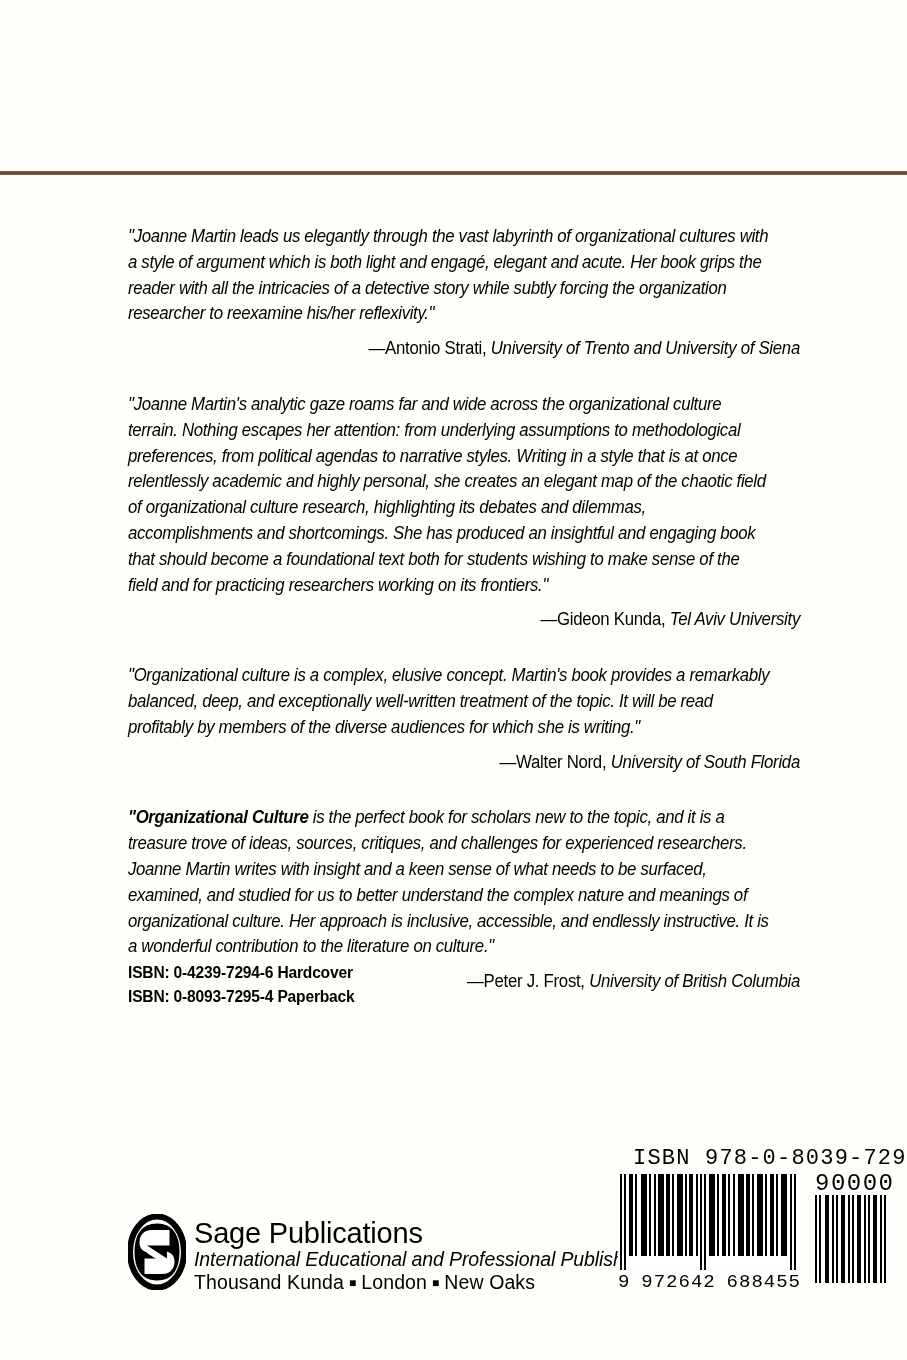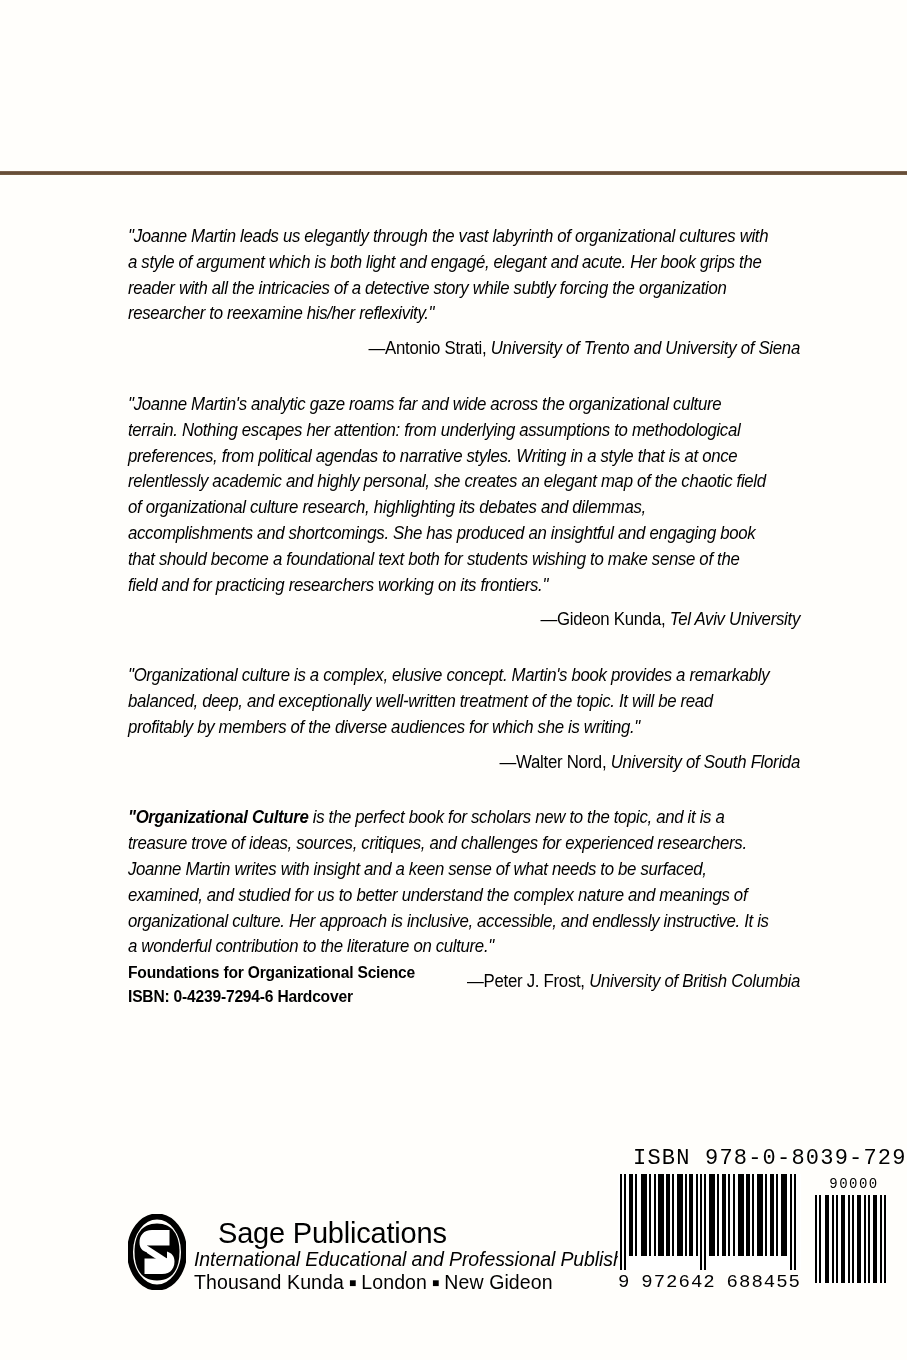--- a/index.html
+++ b/index.html
@@ -105,21 +105,20 @@
     height: 76px;
     flex: 0 0 auto;
     margin-right: 8px;
   }
   .pub-text { padding-top: 4px; }
   .pub-name {
     font-size: 29px;
     line-height: 30px;
     letter-spacing: -0.2px;
     white-space: nowrap;
-    margin-left: 24px;
   }
   .pub-tag {
     font-style: italic;
     font-size: 19.5px;
     line-height: 23px;
     letter-spacing: -0.1px;
     white-space: nowrap;
   }
   .pub-cities {
     font-size: 19.5px;
@@ -158,21 +157,21 @@
     position: relative;
     width: 185px;
   }
   .bc-addon {
     position: relative;
     width: 78px;
     margin-left: 12px;
   }
   .bc-addon-digits {
     font-family: "Liberation Mono", "DejaVu Sans Mono", monospace;
-    font-size: 14px;
+    font-size: 24px;
     letter-spacing: 1.5px;
     text-align: center;
     line-height: 20px;
     margin-bottom: 1px;
   }
   .bars {
     display: block;
   }
   .bc-bottom-digits {
     font-family: "Liberation Mono", "DejaVu Sans Mono", monospace;
@@ -210,39 +209,39 @@
     </div>
 
     <div class="quote-group">
       <p class="blurb"><span class="bk-title">"</span><span class="bk-title">Organizational Culture</span><span> is the perfect book for scholars new to the topic, and it is a treasure trove of ideas, sources, critiques, and challenges for experienced researchers. Joanne Martin writes with insight and a keen sense of what needs to be surfaced, examined, and studied for us to better understand the complex nature and meanings of organizational culture. Her approach is inclusive, accessible, and endlessly instructive. It is a wonderful contribution to the literature on culture."</span></p>
       <p class="attrib"><span class="who">—Peter J. Frost,</span> <span class="where">University of British Columbia</span></p>
     </div>
 
   </div>
 
   <div class="series-block">
-    <div>Foundations for Organizational Science</div>
     <div>ISBN: 0-4239-7294-6 Hardcover</div>
+    <div>ISBN: 0-8093-7295-4 Paperback</div>
   </div>
 
 
   <div class="publisher">
     <svg class="sage-logo" viewBox="0 0 58 76">
       <ellipse cx="29" cy="38" rx="27" ry="35.5" fill="none" stroke="#000" stroke-width="6"></ellipse>
       <path d="M29 9.5 C 13.5 9.5 6.5 21 6.5 38 C 6.5 55 13.5 66.5 29 66.5 C 44.5 66.5 51.5 55 51.5 38 C 51.5 21 44.5 9.5 29 9.5 Z" fill="#000"></path>
       <path d="M41.5 16 L 24 16 C 15.5 16 11.5 21.5 11.5 28.5 C 11.5 34 14.5 37 19 38.5 L 19 24 L 41.5 24 Z" fill="#ffffff"></path>
       <path d="M16.5 60 L 34 60 C 42.5 60 46.5 54.5 46.5 47.5 C 46.5 42 43.5 39 39 37.5 L 39 52 L 16.5 52 Z" fill="#ffffff"></path>
       <path d="M19 24 L 41.5 24 L 41.5 31.5 L 19 31.5 Z" fill="#ffffff"></path>
       <path d="M39 44.5 L 16.5 44.5 L 16.5 52 L 39 52 Z" fill="#ffffff"></path>
       <path d="M19 31.5 L 39 44.5 L 39 52 L 19 39 Z" fill="#ffffff"></path>
     </svg>
     <div class="pub-text">
       <div class="pub-name">Sage Publications</div>
       <div class="pub-tag">International Educational and Professional Publisher</div>
-      <div class="pub-cities"><span>Thousand Kunda</span><span class="sep">■</span><span>London</span><span class="sep">■</span><span>New Gideon</span></div>
+      <div class="pub-cities"><span>Thousand Kunda</span><span class="sep">■</span><span>London</span><span class="sep">■</span><span>New Oaks</span></div>
     </div>
   </div>
 
   <div class="barcode-area">
     <div class="bc-isbn-text">ISBN 978-0-8039-7295-7</div>
     <div class="bc-row">
       <div class="bc-main">
         <svg class="bars" width="183" height="96" viewBox="0 0 183 96">
           <rect x="0" y="0" width="183" height="96" fill="#ffffff"></rect>
           <g fill="#000000">

